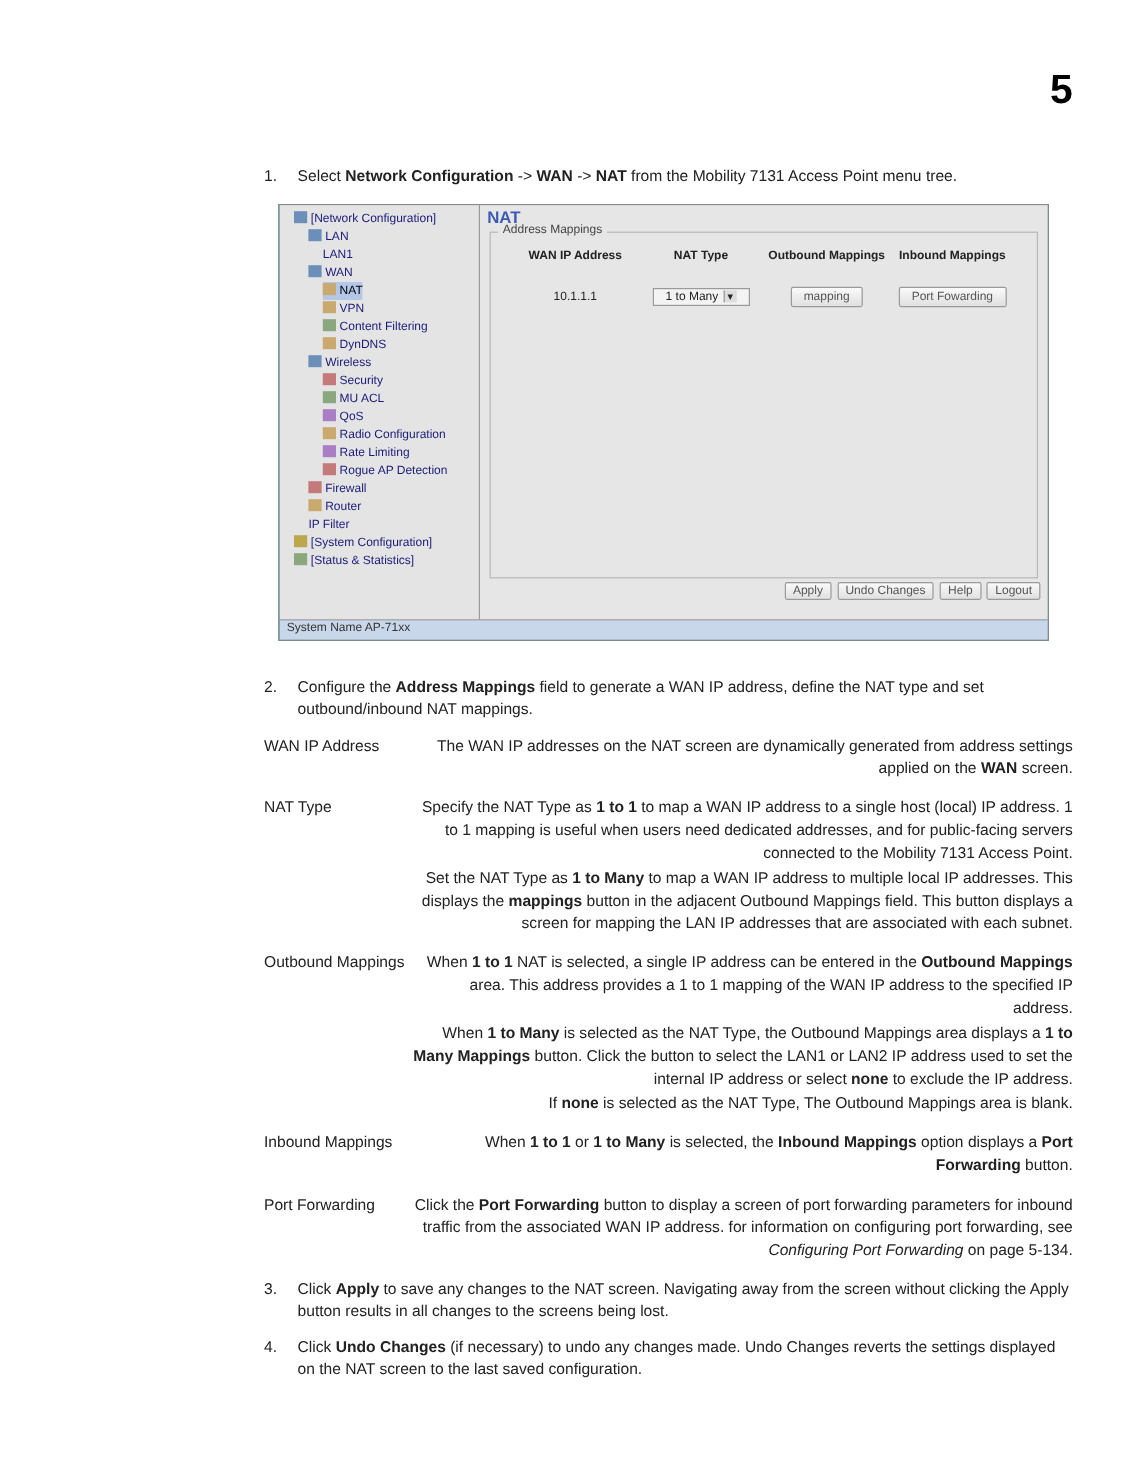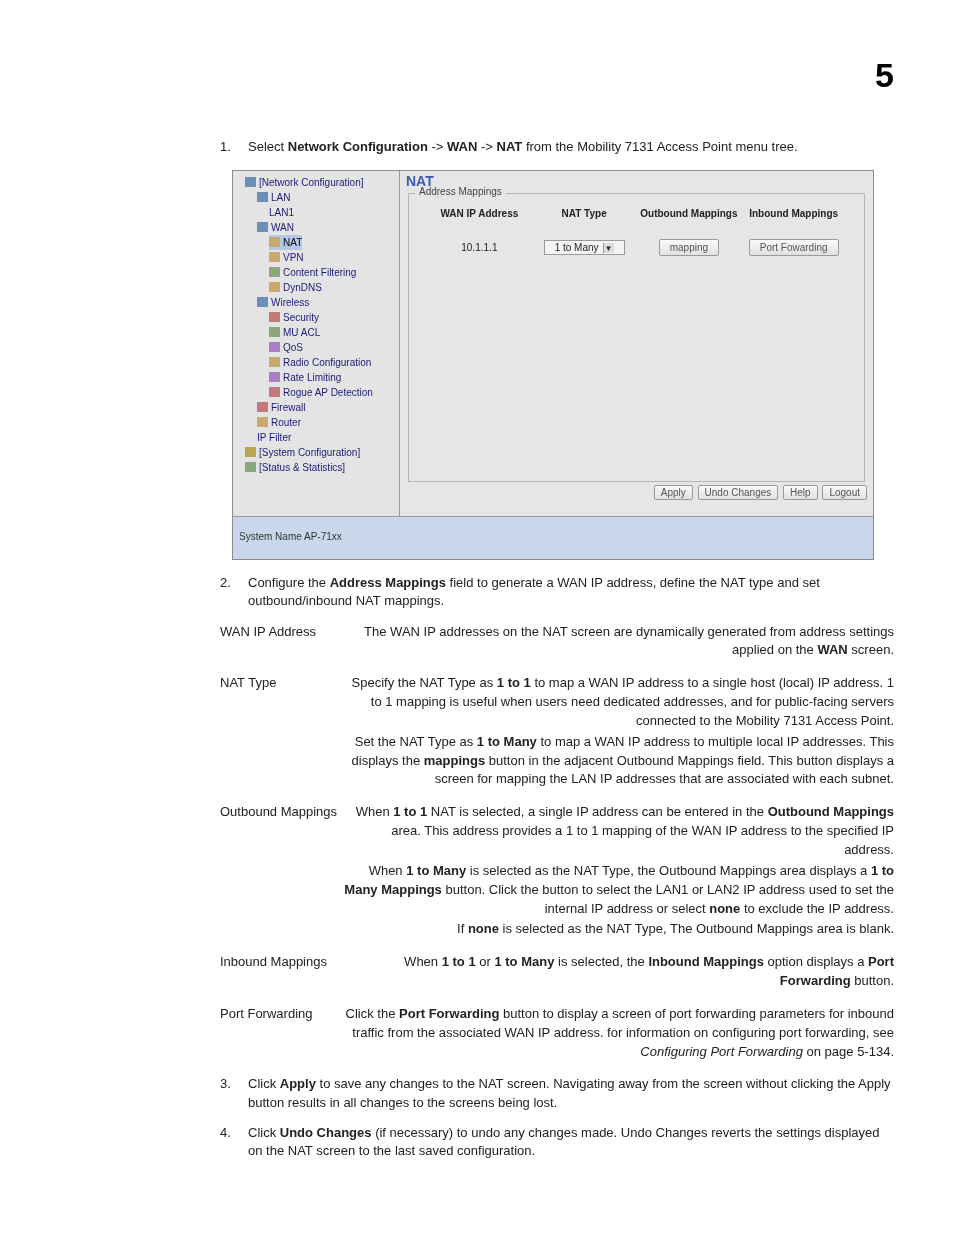--- a/index.html
+++ b/index.html
@@ -43,21 +43,21 @@
   ol.main-list > li > .li-num {
     flex: 0 0 28px;
   }
   ol.main-list > li > .li-body {
     flex: 1 1 auto;
   }
   .bold { font-weight: 700; }
 
   
   .screenshot {
-    margin: 14px 0 14px 12px;
+    margin: 14px 0 30px 12px;
     width: 640px;
     border: 1px solid #8b8b8b;
     background: #0f766e;
     font-size: 10px;
     box-shadow: 0 0 0 1px #cfcfcf inset;
   }
   .ss-body {
     display: flex;
     height: 345px;
   }
@@ -161,21 +161,21 @@
     position: absolute;
     right: 6px;
     bottom: 16px;
   }
   .ss-bottom-btns .ss-btn { margin-left: 2px; padding: 1px 6px; }
   .ss-status {
     background: #c9d7ea;
     border-top: 1px solid #9a9a9a;
     color: #333;
     font-size: 10px;
-    padding: 14px 6px;
+    padding: 1px 6px;
     height: 14px;
   }
 
   
   .def-table {
     margin: 10px 0 10px 0;
   }
   .def-row {
     display: flex;
     align-items: flex-start;

